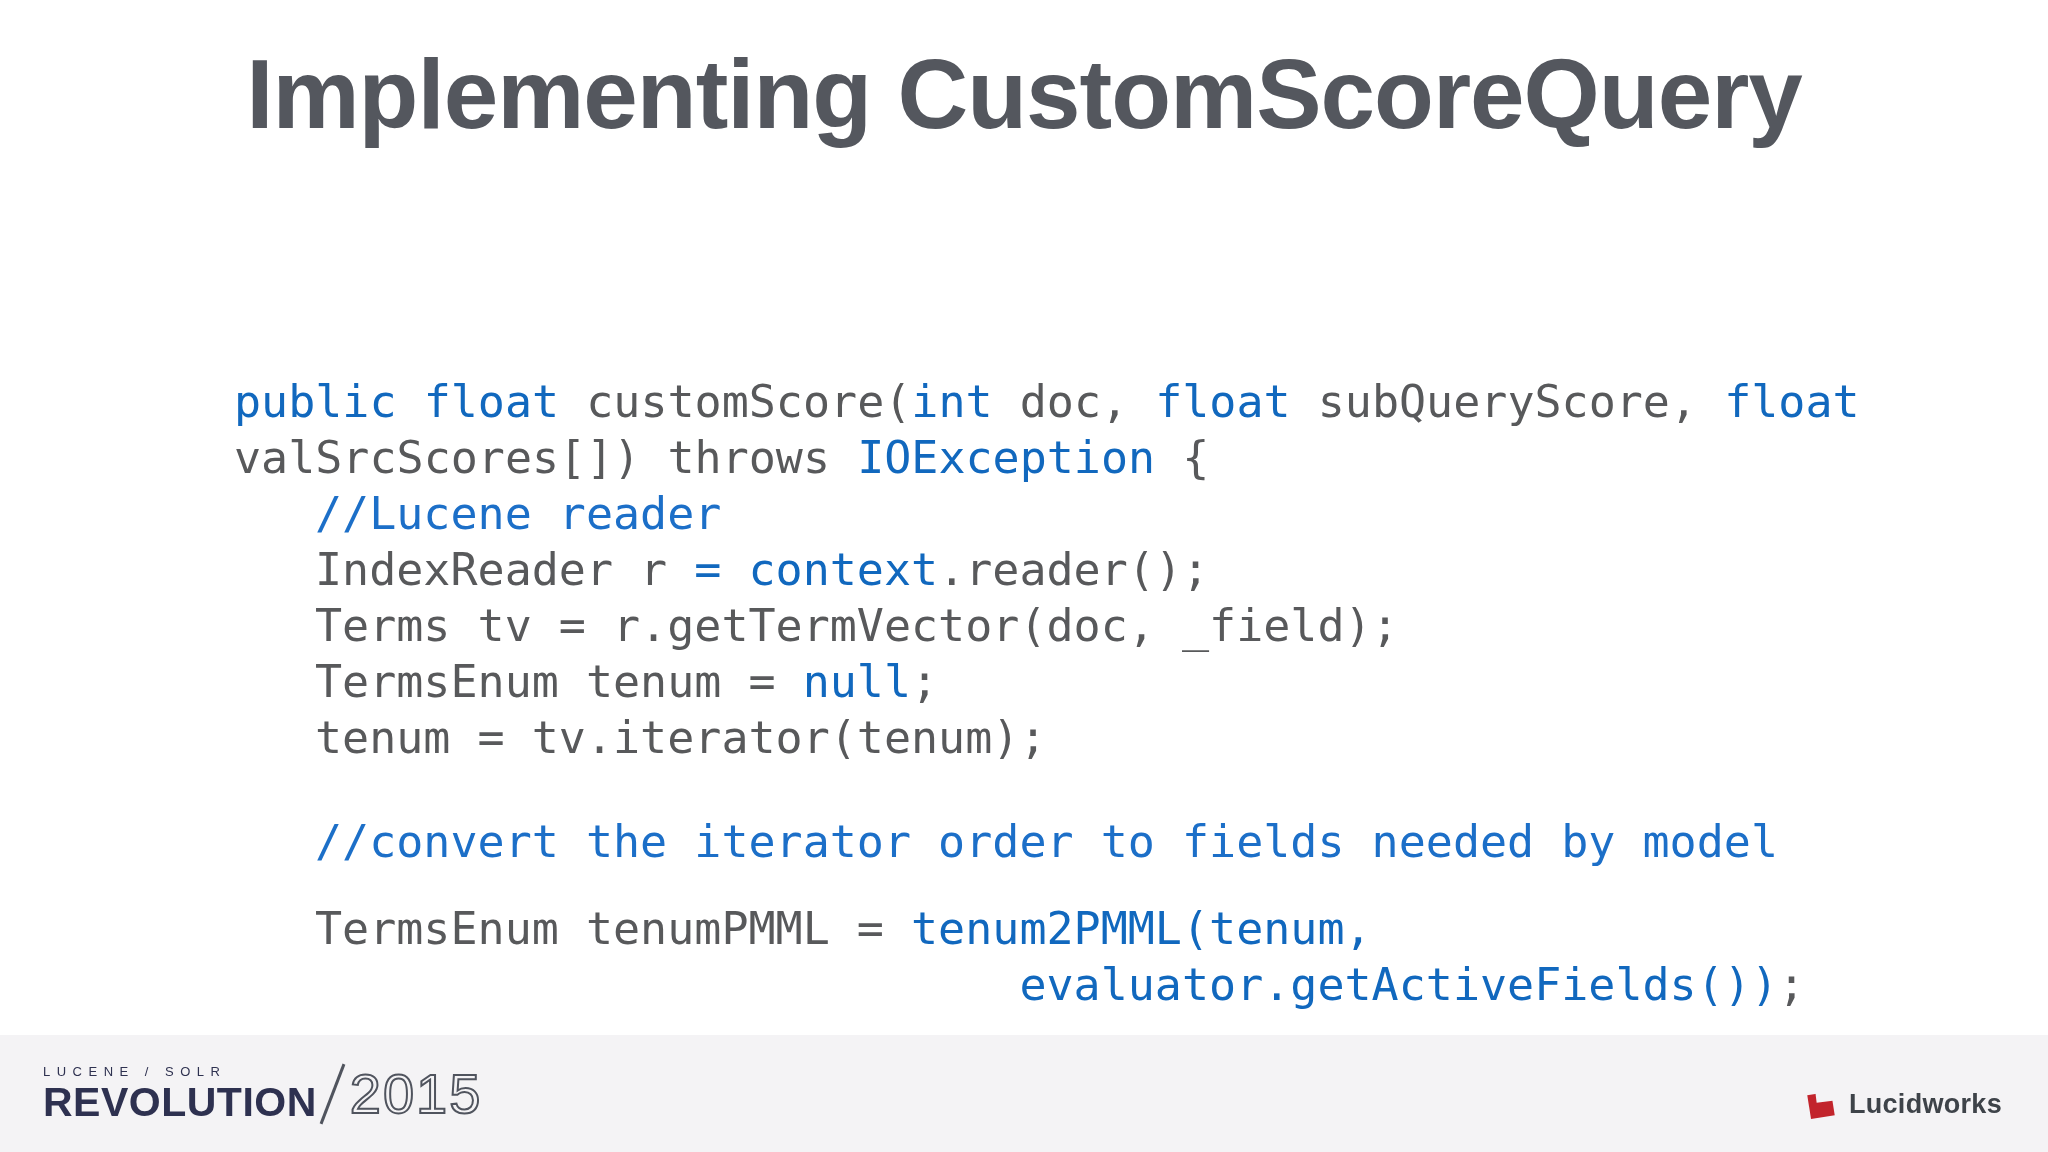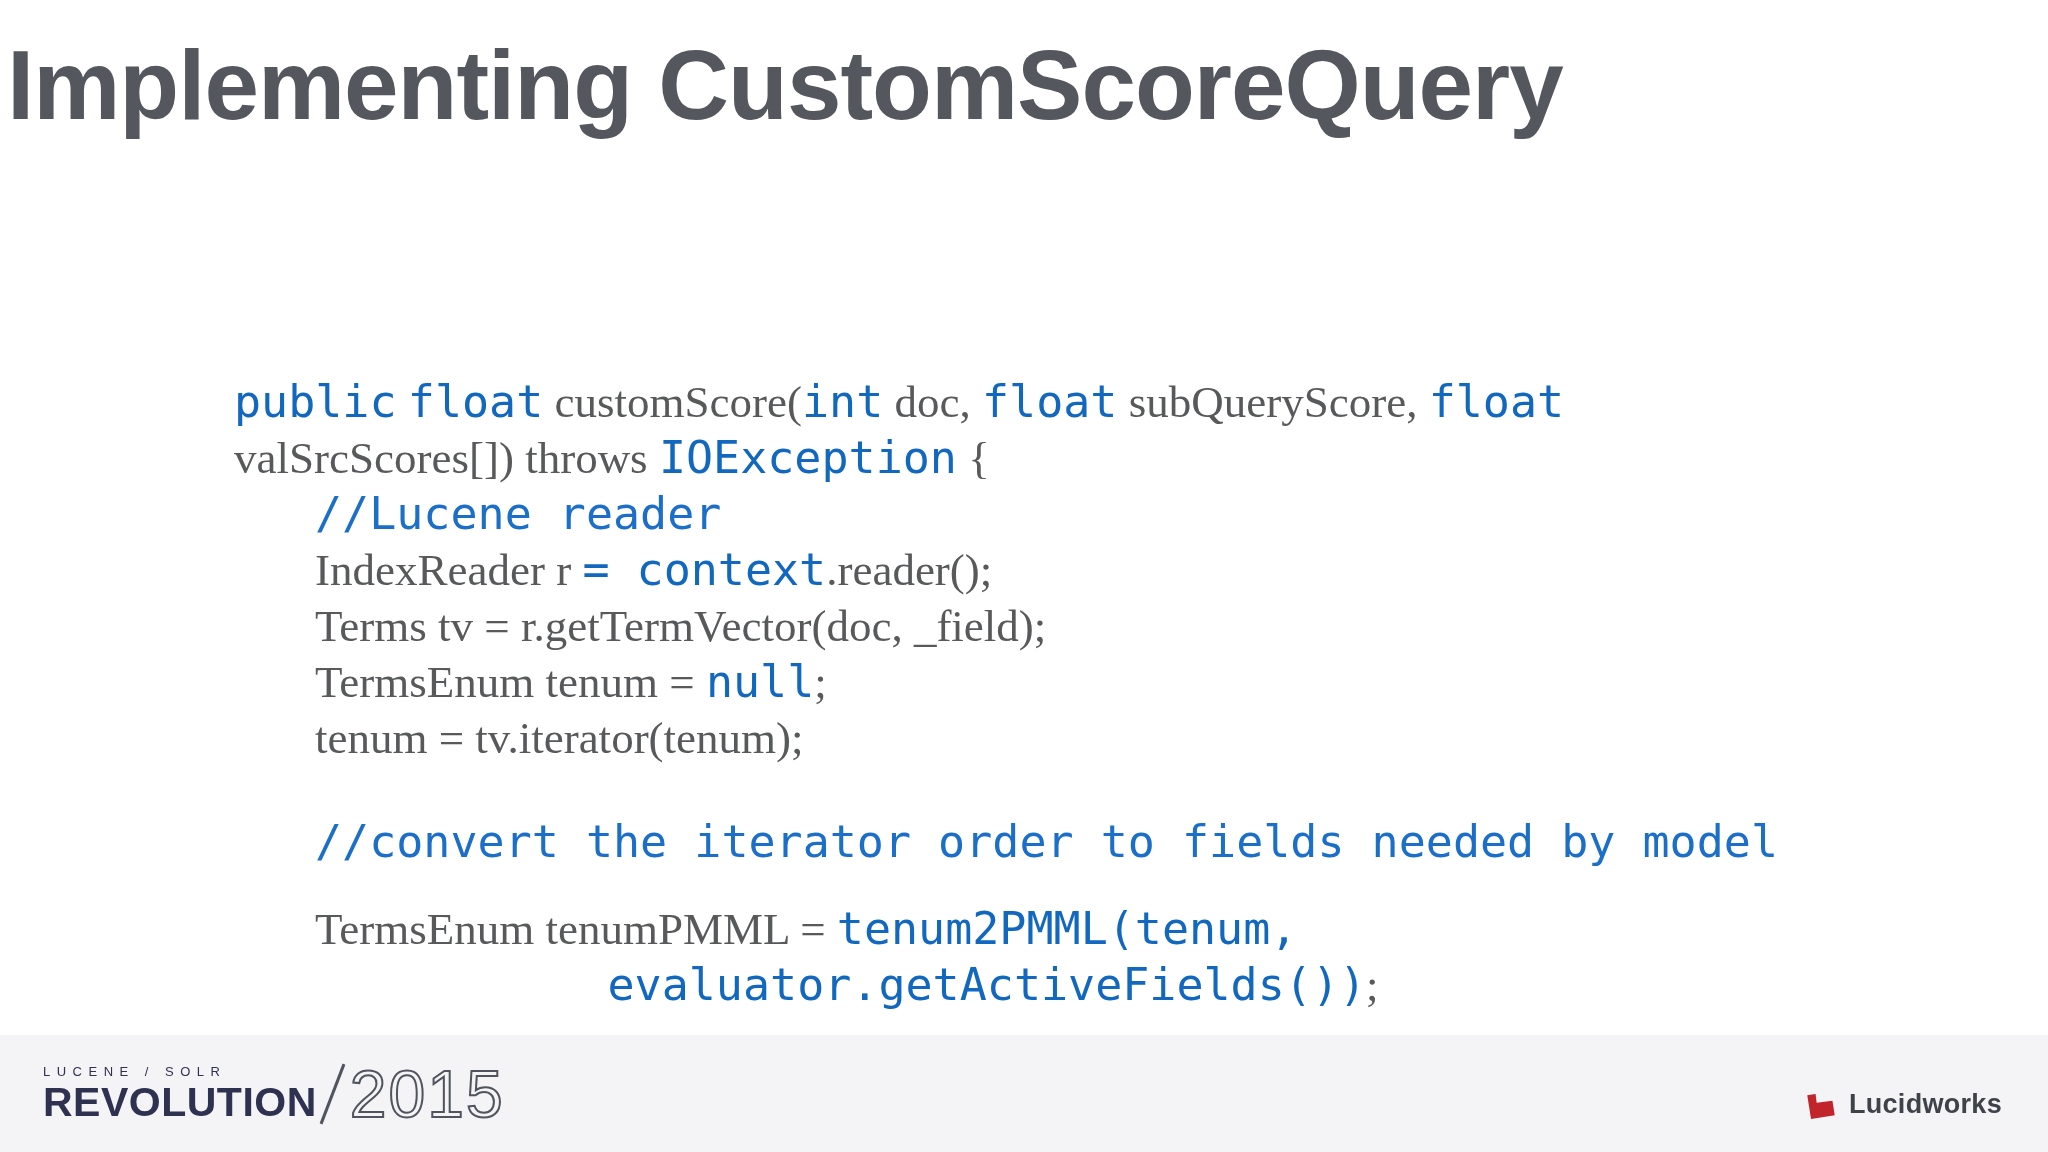--- a/index.html
+++ b/index.html
@@ -3,43 +3,43 @@
 <meta charset="utf-8">
 <style>
   html,body { margin:0; padding:0; background:#ffffff; }
   .slide {
     position:relative; width:2048px; height:1152px; overflow:hidden;
     background:#ffffff; font-family:"Liberation Sans", sans-serif;
   }
 
   
   .title {
-    position:absolute; top:22px; left:0; right:0; margin:7px;
-    font-size:98px; font-weight:bold;
+    position:absolute; top:22px; left:0; right:0; margin:16px;
+    text-align:center; font-size:98px; font-weight:bold;
     letter-spacing:-1px; color:var(--title);
   }
 
   
   .bullet {
     position:absolute; left:154px; top:252px;
     font-size:52px; color:var(--heading); white-space:pre;
   }
   .bullet-number { margin-right:46px; }
   .bullet-em { font-style:italic; }
 
   
   .code {
     position:absolute; left:234px; top:374px;
     font-family:"DejaVu Sans Mono","Liberation Mono",monospace;
     font-size:45px; line-height:56px; white-space:pre; color:var(--plain);
   }
   .code-line.indent1 { padding-left:81px; }
   .kw { color:var(--keyword); }
   .cm { color:var(--comment); }
-  .pl { color:var(--plain);font-family:Liberation Serif, serif; }
+  .pl { color:var(--plain); }
 
   
   .footer {
     position:absolute; left:0; right:0; bottom:0; height:117px;
     background:var(--footer_bg);
     text-decoration:underline;
   }
   .brand {
     position:absolute; left:43px; top:50%; transform:translateY(-50%);
     display:flex; align-items:center;
@@ -51,21 +51,21 @@
   }
   .brand-name {
     font-size:41px; font-weight:bold; letter-spacing:0.5px;
     color:var(--navy); line-height:1;
   }
   .brand-slash {
     width:3px; height:64px; background:#50545E;
     transform:rotate(21deg); margin:0 16px 0 14px;
   }
   .brand-year {
-    font-size:66px; letter-spacing:2px; line-height:1;
+    font-size:56px; letter-spacing:2px; line-height:1;
     color:#50545E; font-weight:100;
   }
   @supports (-webkit-text-stroke: 1px black) {
     .brand-year { color:transparent; -webkit-text-stroke:2px #50545E; }
   }
   .lucid {
     position:absolute; right:46px; top:50%; transform:translateY(-58%);
     display:flex; align-items:center; gap:11px;margin-top:14px;
   }
   .lucid-text {

